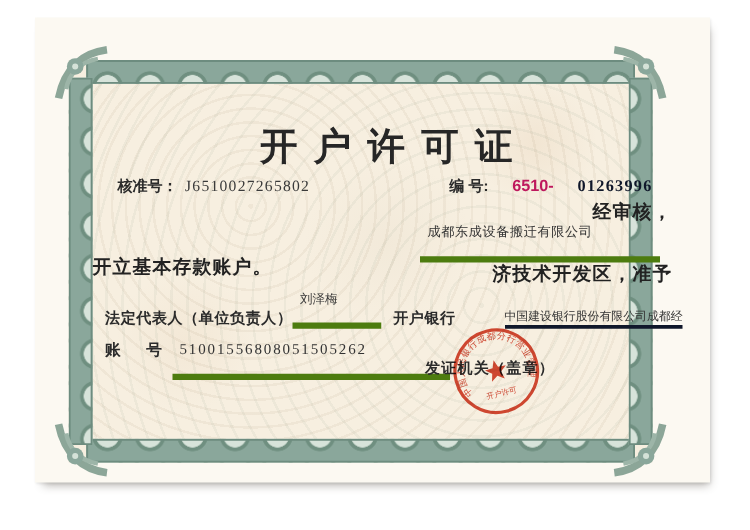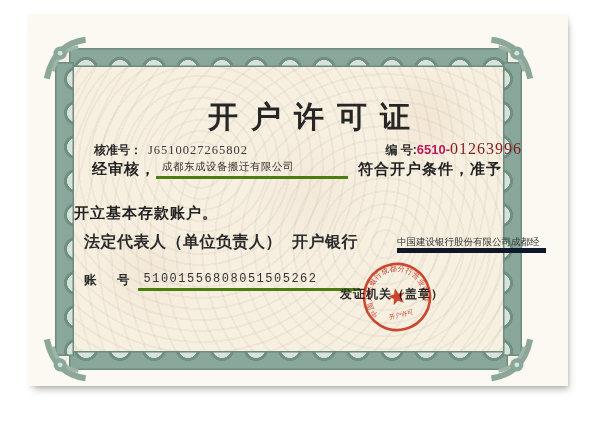--- a/index.html
+++ b/index.html
@@ -39,37 +39,37 @@
   
   .title{
     position:absolute;left:0;top:72px;width:540px;margin:11px;text-align:center;
     font-family:"Liberation Serif",serif;font-weight:700;font-size:30px;color:#262626;
     letter-spacing:13px;text-indent:13px;
   }
   .meta-row{position:absolute;left:66px;top:110px;width:428px;display:flex;justify-content:space-between;align-items:baseline;margin-top:16px;}
   .lbl{font-weight:700;color:#2b2b2b;}
   .meta-row .lbl{font-size:12px;}
   .mono-val{font-family:"Liberation Serif",serif;font-size:12.5px;color:#3a3a3a;letter-spacing:1px;margin-left:6px;}
-  .serial-group{display:flex;align-items:baseline;gap:0;}
+  .serial-group{display:flex;align-items:baseline;gap:19px;}
   .serial-prefix{font-size:13px;font-weight:700;color:#be185d;}
-  .serial-number{font-family:"Liberation Serif",serif;font-weight:400;font-size:16px;color:#7f1d1d;letter-spacing:1px;}
-  .line1{position:absolute;left:64px;top:146px;width:446px;display:flex;align-items:flex-end;}
+  .serial-number{font-family:"Liberation Serif",serif;font-weight:700;font-size:13px;color:#0f172a;letter-spacing:1px;}
+  .line1{position:absolute;left:64px;top:146px;width:446px;display:flex;align-items:flex-end;flex-direction:column;}
   .big{font-size:15px;font-weight:700;color:#222;letter-spacing:1px;white-space:nowrap;}
-  .fill-line{border-bottom:3px solid #4d7c0f;padding:0 4px 2px 6px;color:#333;white-space:nowrap;}
+  .fill-line{border-bottom:5px solid #4d7c0f;padding:0 4px 12px 6px;color:#333;white-space:nowrap;}
   .company{width:182px;font-size:10.5px;letter-spacing:.5px;margin-right:10px;}
   .line2{position:absolute;left:46px;top:178px;margin-top:12px;}
   .rep-row{position:absolute;left:56px;top:218px;width:462px;display:flex;align-items:flex-end;}
-  .rep-row .lbl{font-size:16px;letter-spacing:.5px;white-space:nowrap;}
+  .rep-row .lbl{font-size:12px;letter-spacing:.5px;white-space:nowrap;}
   .rep-name{width:82px;font-size:10px;}
   .bank-label{margin-left:10px;}
   .bank-lines{margin-left:4px;width:198px;}
-  .bank-lines div{font-size:9.5px;line-height:11.5px;color:#333;border-bottom:5px solid #0f172a;padding-bottom:1px;white-space:nowrap;margin-left:35px;}
+  .bank-lines div{font-size:9.5px;line-height:11.5px;color:#333;border-bottom:3px solid #0f172a;padding-bottom:1px;white-space:nowrap;margin-left:35px;}
   .acct-row{position:absolute;left:56px;top:258px;display:flex;align-items:flex-start;}
   .acct-row .lbl{font-size:12.5px;letter-spacing:4px;}
-  .acct-number{width:212px;margin-left:4px;font-family:Liberation Mono, monospace;font-size:12px;letter-spacing:1.5px;}
+  .acct-number{width:212px;margin-left:4px;font-family:Liberation Serif, serif;font-size:12px;letter-spacing:1.5px;}
   .issuer{position:absolute;left:312px;top:272px;}
   .issuer-label{font-size:12px;font-weight:700;color:#2b2b2b;letter-spacing:1px;}
   .issue-date{margin-top:5px;font-family:"Liberation Serif",serif;font-size:11px;color:#3a3a3a;letter-spacing:1px;}
   .seal{
     position:absolute;left:331px;top:245px;width:76px;height:76px;
     transform:rotate(-14deg);mix-blend-mode:multiply;opacity:.92;
   }
 </style>
 </head>
 <body>
@@ -126,29 +126,30 @@
     <div class="serial-group">
       <span class="lbl">编 号:</span>
       <span class="serial-prefix">6510-</span>
       <span class="serial-number">01263996</span>
     </div>
   </div>
 
   <div class="line1">
     <span class="big">经审核，</span>
     <span class="fill-line company">成都东成设备搬迁有限公司</span>
-    <span class="big">符合开户条件，准予</span>
+    <span class="big">济技术开发区，准予</span>
   </div>
 
   <div class="line2">
     <span class="big">开立基本存款账户。</span>
   </div>
 
   <div class="rep-row">
     <span class="lbl">法定代表人（单位负责人）</span>
+    <span class="fill-line rep-name">刘泽梅</span>
     <span class="lbl bank-label">开户银行</span>
     <span class="bank-lines">
       <div>中国建设银行股份有限公司成都经</div>
     </span>
   </div>
 
   <div class="acct-row">
     <span class="lbl">账　号</span>
     <span class="fill-line acct-number">51001556808051505262</span>
   </div>

